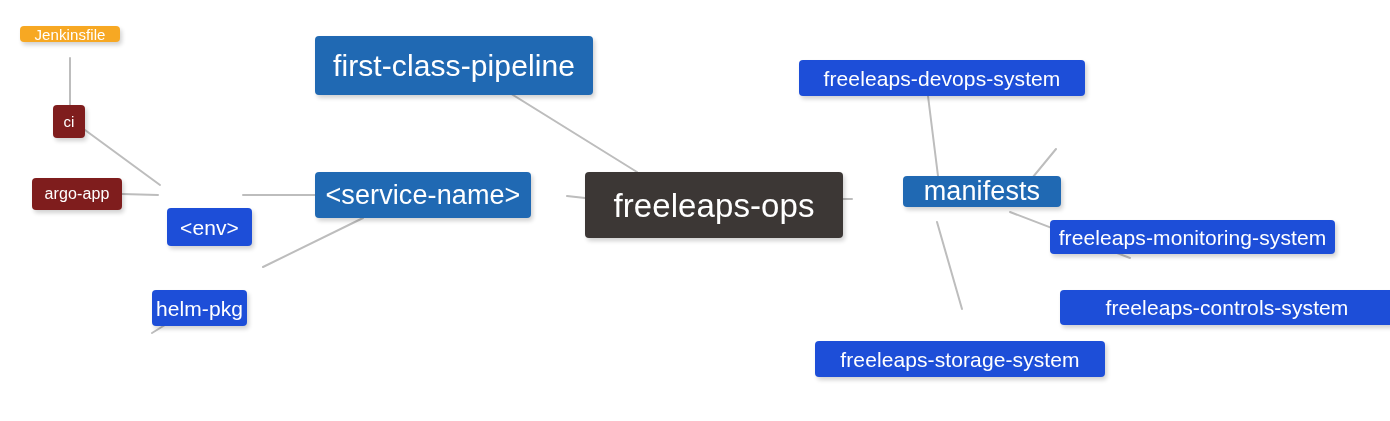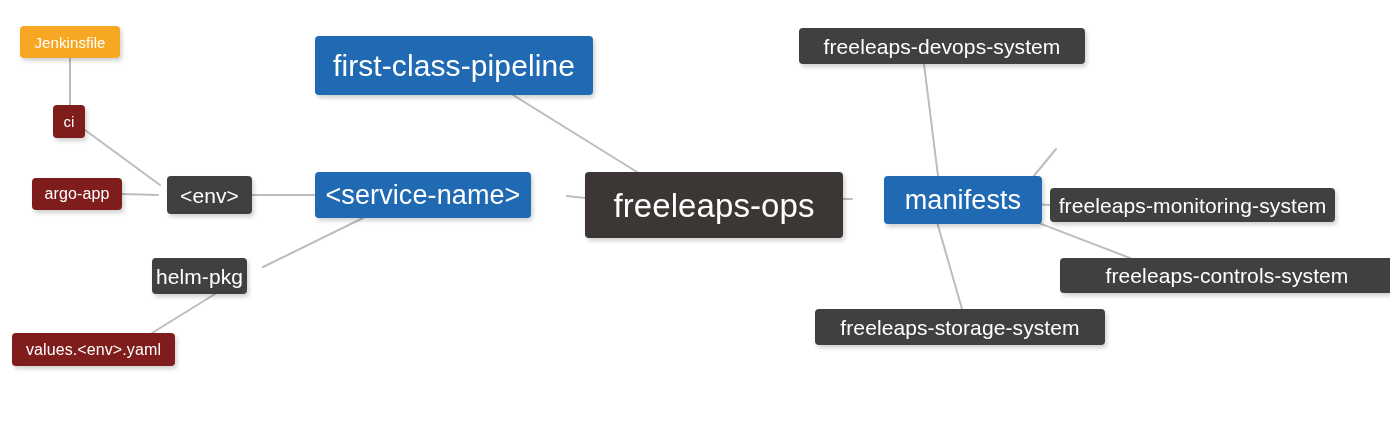--- a/index.html
+++ b/index.html
@@ -42,21 +42,21 @@
     z-index: 3;
     cursor: pointer;
     user-select: none;
   }
   .node span {
     display: block;
     transform: translateY(-0.5px);
   }
   .c-root   { background: #3c3735; }
   .c-blue   { background: #2069b3; }
-  .c-green  { background: #404040; }
+  .c-green  { background: #1d4ed8; margin-top: 32px; }
   .c-orange { background: #f7a823; }
   .c-red    { background: #7f1d1d; }
 </style>
 </head>
 <body>
 
 <div id="canvas">
 
   <svg id="edge-layer" viewBox="0 0 1390 421" width="1390" height="421" xmlns="http://www.w3.org/2000/svg">
     <g fill="none" stroke="#bdbdbd" stroke-width="2" stroke-linecap="round">
@@ -84,57 +84,54 @@
       <path d="M 1010,205 L 1056,149"></path>
 
       <path d="M 1010,203 L 1050,205"></path>
 
       <path d="M 1010,212 L 1130,258"></path>
 
       <path d="M 937,222 L 962,309"></path>
     </g>
   </svg>
 
-  <div class="node c-orange" style="left:20px; top:26px; width:100px; height:32px; font-size:15px;">
+  <div class="node c-orange" style="left:20px; top:26px; width:100px; height:16px; font-size:15px;">
     <span>Jenkinsfile</span>
   </div>
 
   <div class="node c-red" style="left:53px; top:105px; width:32px; height:33px; font-size:15px;">
     <span>ci</span>
   </div>
 
   <div class="node c-red" style="left:32px; top:178px; width:90px; height:32px; font-size:16px;">
     <span>argo-app</span>
   </div>
 
   <div class="node c-green" style="left:167px; top:176px; width:85px; height:38px; font-size:21px;align-items:center;">
     <span>&lt;env&gt;</span>
   </div>
 
   <div class="node c-green" style="left:152px; top:258px; width:95px; height:36px; font-size:21px;">
     <span>helm-pkg</span>
   </div>
 
-  <div class="node c-red" style="left:12px; top:333px; width:163px; height:33px; font-size:16px;">
-    <span>values.&lt;env&gt;.yaml</span>
-  </div>
 
   <div class="node c-blue" style="left:315px; top:36px; width:278px; height:59px; font-size:30px;">
     <span>first-class-pipeline</span>
   </div>
 
   <div class="node c-blue" style="left:315px; top:172px; width:216px; height:46px; font-size:27px;">
     <span>&lt;service-name&gt;</span>
   </div>
 
   <div class="node c-root" style="left:585px; top:172px; width:258px; height:66px; font-size:33px;">
     <span>freeleaps-ops</span>
   </div>
 
-  <div class="node c-blue" style="left:884px; top:176px; width:158px; height:48px; font-size:27px;">
+  <div class="node c-blue" style="left:903px; top:176px; width:158px; height:31px; font-size:27px;">
     <span>manifests</span>
   </div>
 
   <div class="node c-green" style="left:799px; top:28px; width:286px; height:36px; font-size:21px;">
     <span>freeleaps-devops-system</span>
   </div>
 
 
   <div class="node c-green" style="left:1050px; top:188px; width:285px; height:34px; font-size:21px;">
     <span>freeleaps-monitoring-system</span>

